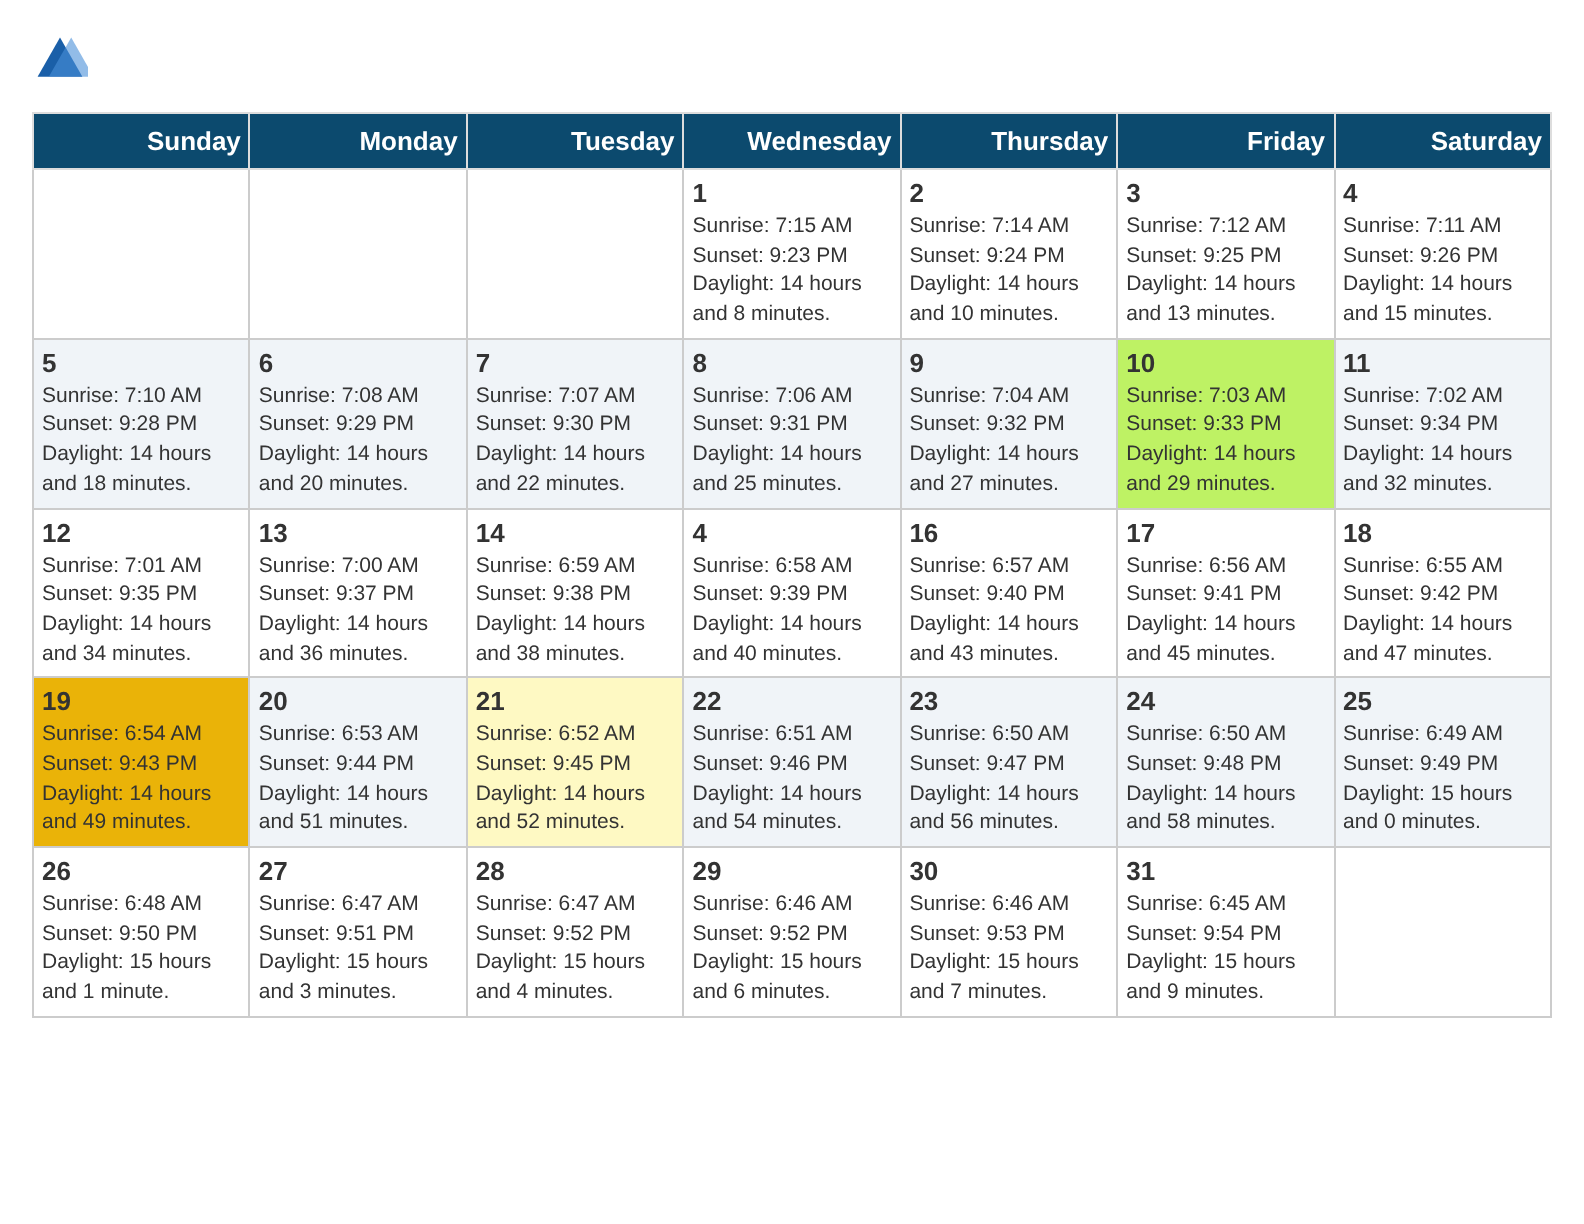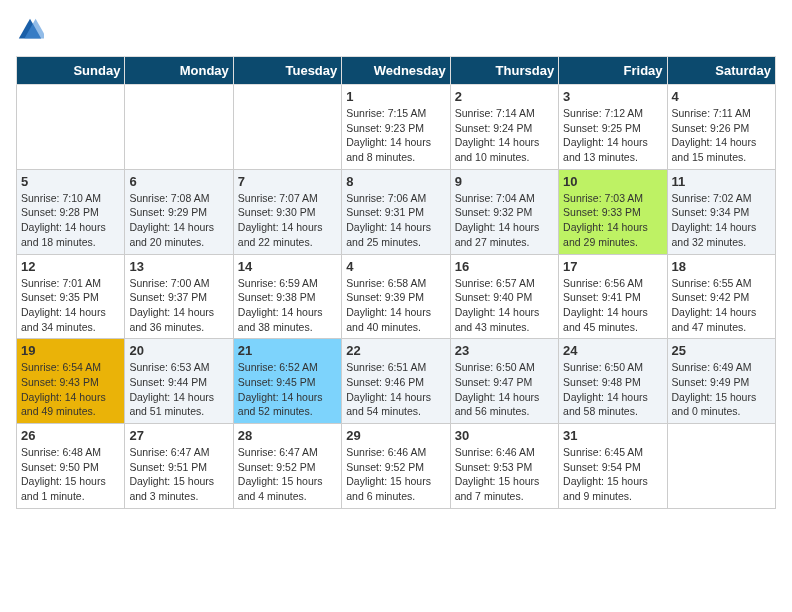--- a/index.html
+++ b/index.html
@@ -203,21 +203,21 @@
       </tr>
       <tr>
         <td style="background: #eab308;">
           <span class="day-number">19</span>
           <div class="day-info">Sunrise: 6:54 AM<br>Sunset: 9:43 PM<br>Daylight: 14 hours<br>and 49 minutes.</div>
         </td>
         <td style="background: rgb(240, 244, 248);">
           <span class="day-number">20</span>
           <div class="day-info">Sunrise: 6:53 AM<br>Sunset: 9:44 PM<br>Daylight: 14 hours<br>and 51 minutes.</div>
         </td>
-        <td style="background: #7dd3fc;">
+        <td style="background: #fef9c3;">
           <span class="day-number">21</span>
           <div class="day-info">Sunrise: 6:52 AM<br>Sunset: 9:45 PM<br>Daylight: 14 hours<br>and 52 minutes.</div>
         </td>
         <td style="background: rgb(240, 244, 248);">
           <span class="day-number">22</span>
           <div class="day-info">Sunrise: 6:51 AM<br>Sunset: 9:46 PM<br>Daylight: 14 hours<br>and 54 minutes.</div>
         </td>
         <td style="background: rgb(240, 244, 248);">
           <span class="day-number">23</span>
           <div class="day-info">Sunrise: 6:50 AM<br>Sunset: 9:47 PM<br>Daylight: 14 hours<br>and 56 minutes.</div>

